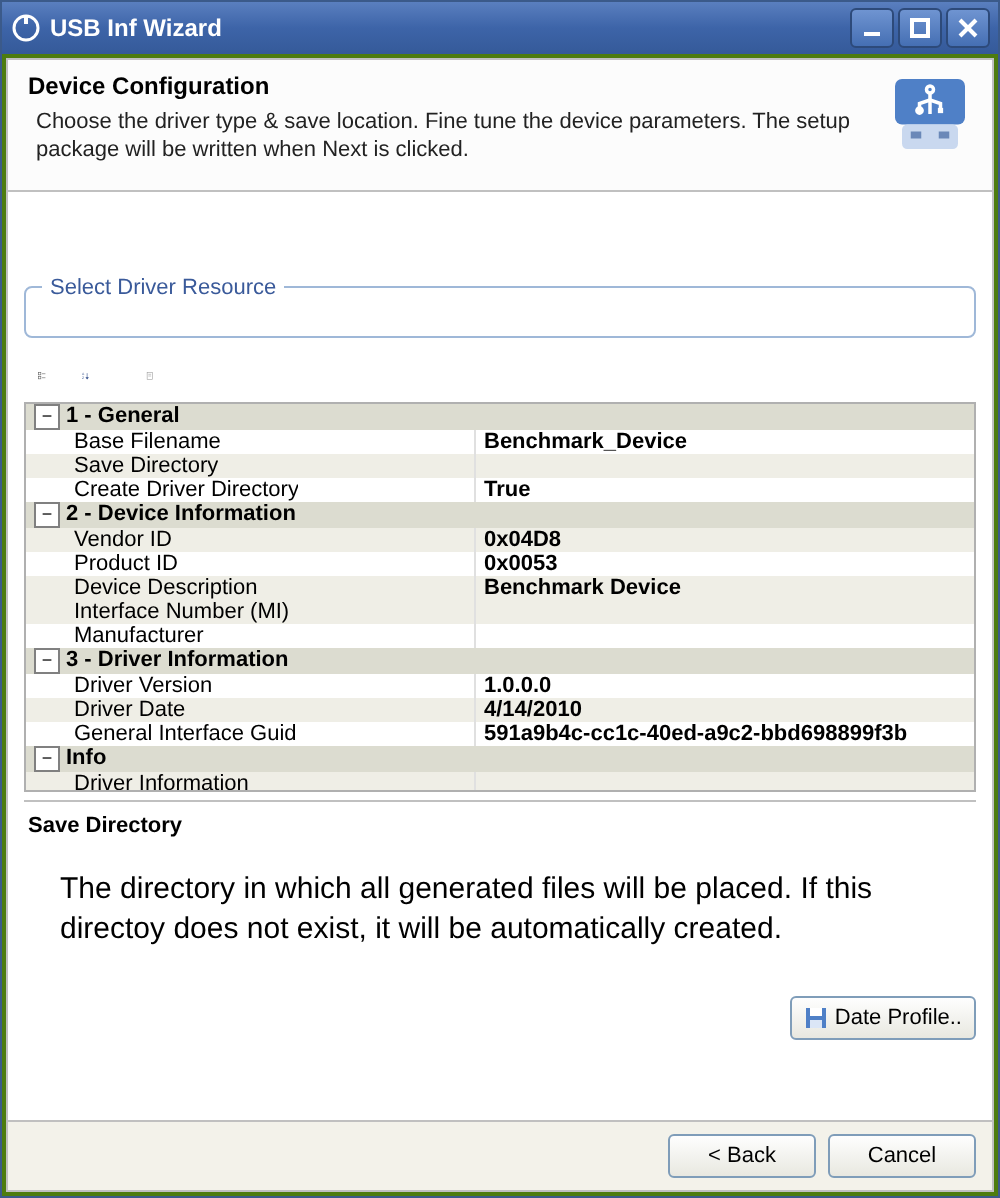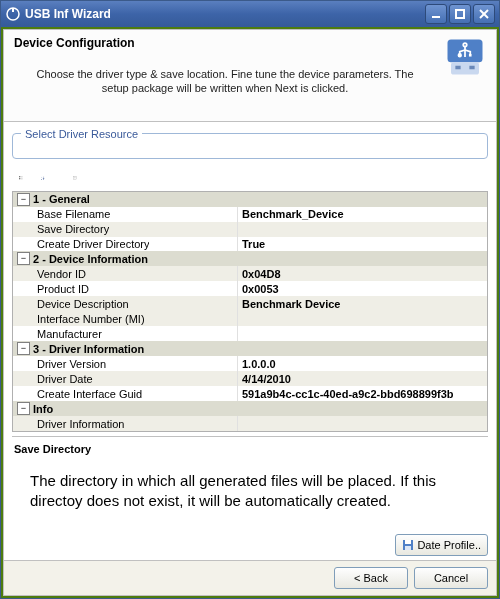--- a/index.html
+++ b/index.html
@@ -3,25 +3,25 @@
 <meta charset="utf-8">
 <style>
   html,body{margin:0;padding:0;font-family:Tahoma,Verdana,Arial,sans-serif;font-size:11px;color:#000;}
   .window{width:500px;height:599px;box-sizing:border-box;background:#4d7c0f;border:1px solid #3b5a8a;display:flex;flex-direction:column;}
   .titlebar{height:26px;background:linear-gradient(to bottom,#5a7fbf 0%,#3d64a8 50%,#355a99 100%);display:flex;align-items:center;padding:0 4px;color:#fff;font-weight:bold;}
   .title-icon{width:16px;height:16px;margin-right:4px;display:flex;align-items:center;justify-content:center;}
   .title-text{flex:1;font-size:12px;}
   .win-btns{display:flex;gap:2px;}
   .win-btn{width:20px;height:18px;background:linear-gradient(#6f94d1,#456fb3);border:1px solid #2d4a7a;border-radius:3px;display:flex;align-items:center;justify-content:center;color:#fff;}
   .win-btn svg{width:10px;height:10px;stroke:#fff;stroke-width:2;fill:none;}
-  .content{flex:1;display:flex;flex-direction:column;background:#fff;margin:2px;border:1px solid #c0c0c0;overflow:hidden;}
+  .content{flex:1;display:flex;flex-direction:column;background:#fff;margin:2px;border:1px solid #c0c0c0;overflow:hidden;gap:36px;}
   .header-pane{padding:6px 10px 8px 10px;display:flex;align-items:flex-start;border-bottom:1px solid #c0c0c0;background:#fcfcfc;}
   .header-text{flex:1;padding-right:8px;}
   .header-text h1{margin:0 0 2px 0;font-size:12px;font-weight:bold;}
-  .header-text p{margin:17px;font-size:11px;color:#222;line-height:1.3;text-align:center;}
+  .header-text p{margin:4px;font-size:11px;color:#222;line-height:1.3;}
   .usb-icon{width:42px;height:42px;}
   .body{flex:1;padding:6px 8px 4px 8px;display:flex;flex-direction:column;overflow:hidden;}
   fieldset.driver-res{border:1px solid #9fb8d8;border-radius:4px;margin:0 0 6px 0;padding:10px 8px 8px 8px;}
   fieldset.driver-res legend{color:#3a5a9a;padding:0 4px;font-size:11px;}
   .combo{display:flex;}
   .combo input{flex:1;height:20px;box-sizing:border-box;border:1px solid #7f9db9;padding:1px 4px;font:inherit;}
   .combo button{width:18px;height:20px;border:1px solid #7f9db9;border-left:none;background:linear-gradient(#f0f5fb,#cfe0f4);display:flex;align-items:center;justify-content:center;}
   .combo button svg{width:8px;height:5px;}
   .toolbar{display:flex;gap:4px;margin:4px 0 4px 0;}
   .tbtn{width:18px;height:18px;border:1px solid transparent;background:transparent;display:flex;align-items:center;justify-content:center;}
@@ -206,21 +206,21 @@
             <div class="col2">1.0.0.0</div>
           </div>
           <div class="row prop-row alt">
             <div class="col1">
               <span class="name">Driver Date</span>
             </div>
             <div class="col2">4/14/2010</div>
           </div>
           <div class="row prop-row">
             <div class="col1">
-              <span class="name">Create Interface Guid</span>
+              <span class="name">General Interface Guid</span>
             </div>
             <div class="col2">591a9b4c-cc1c-40ed-a9c2-bbd698899f3b</div>
           </div>
           <div class="row section-row">
             <div class="col1">
               <span class="toggle">−</span>
               <span>Info</span>
             </div>
             <div class="col2"></div>
           </div>

